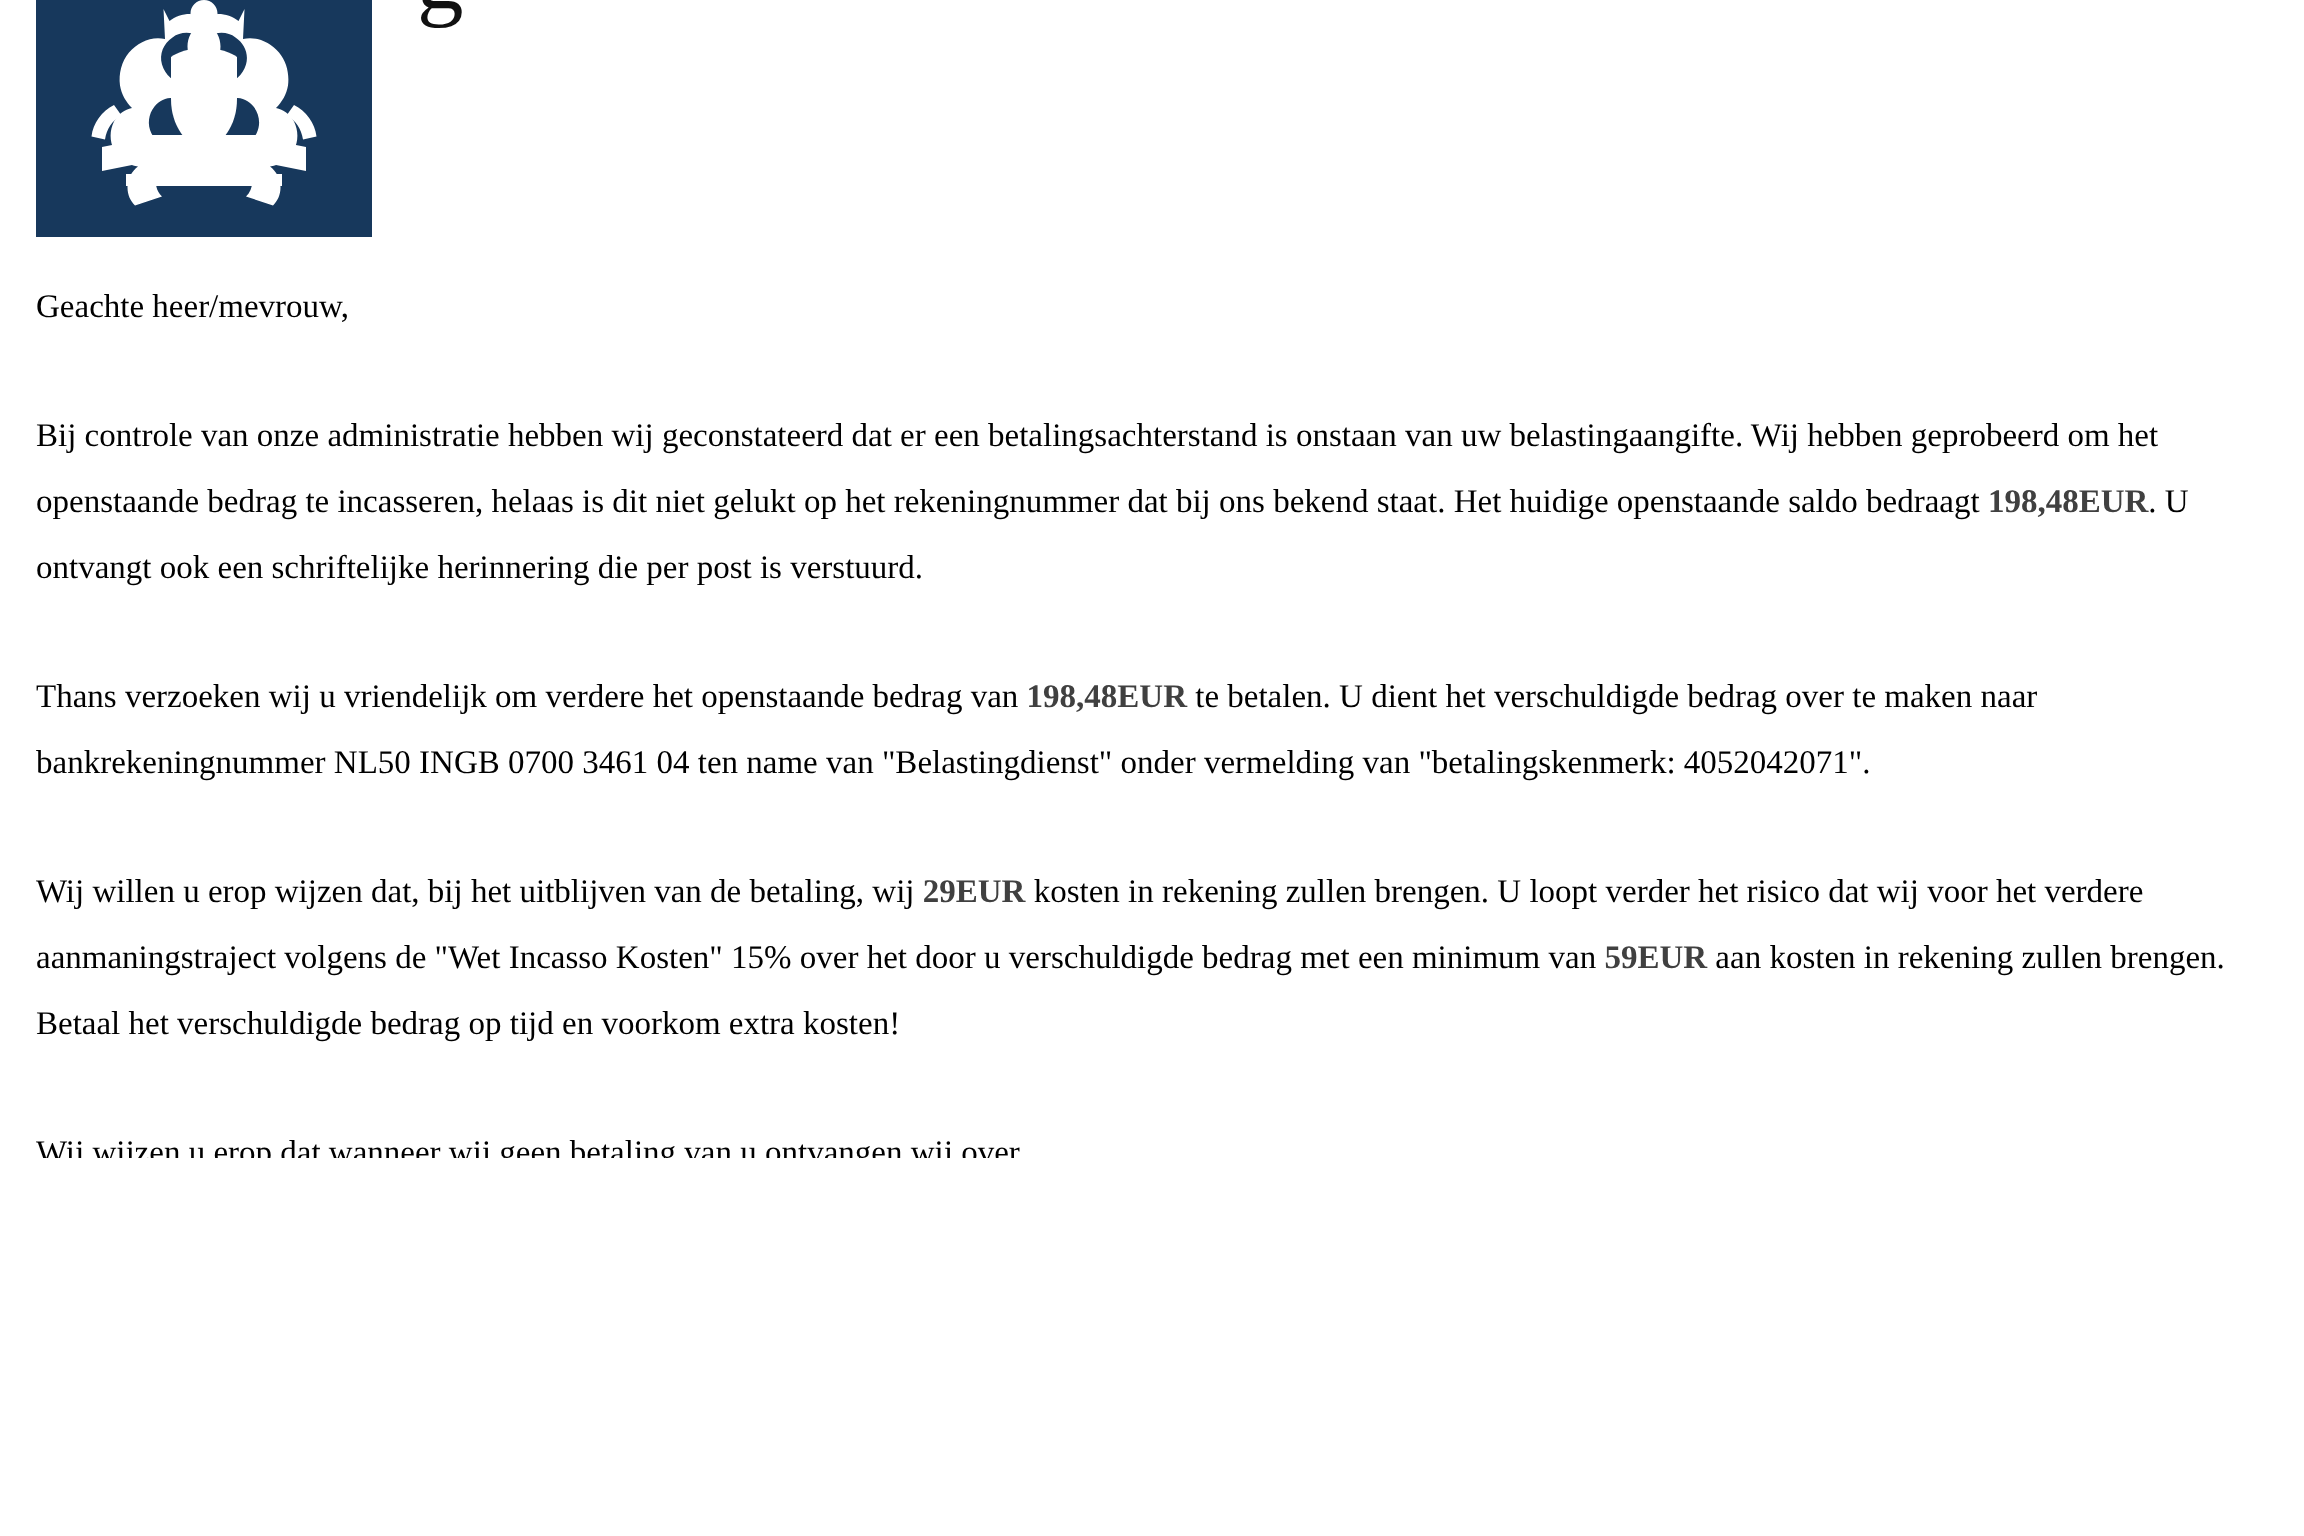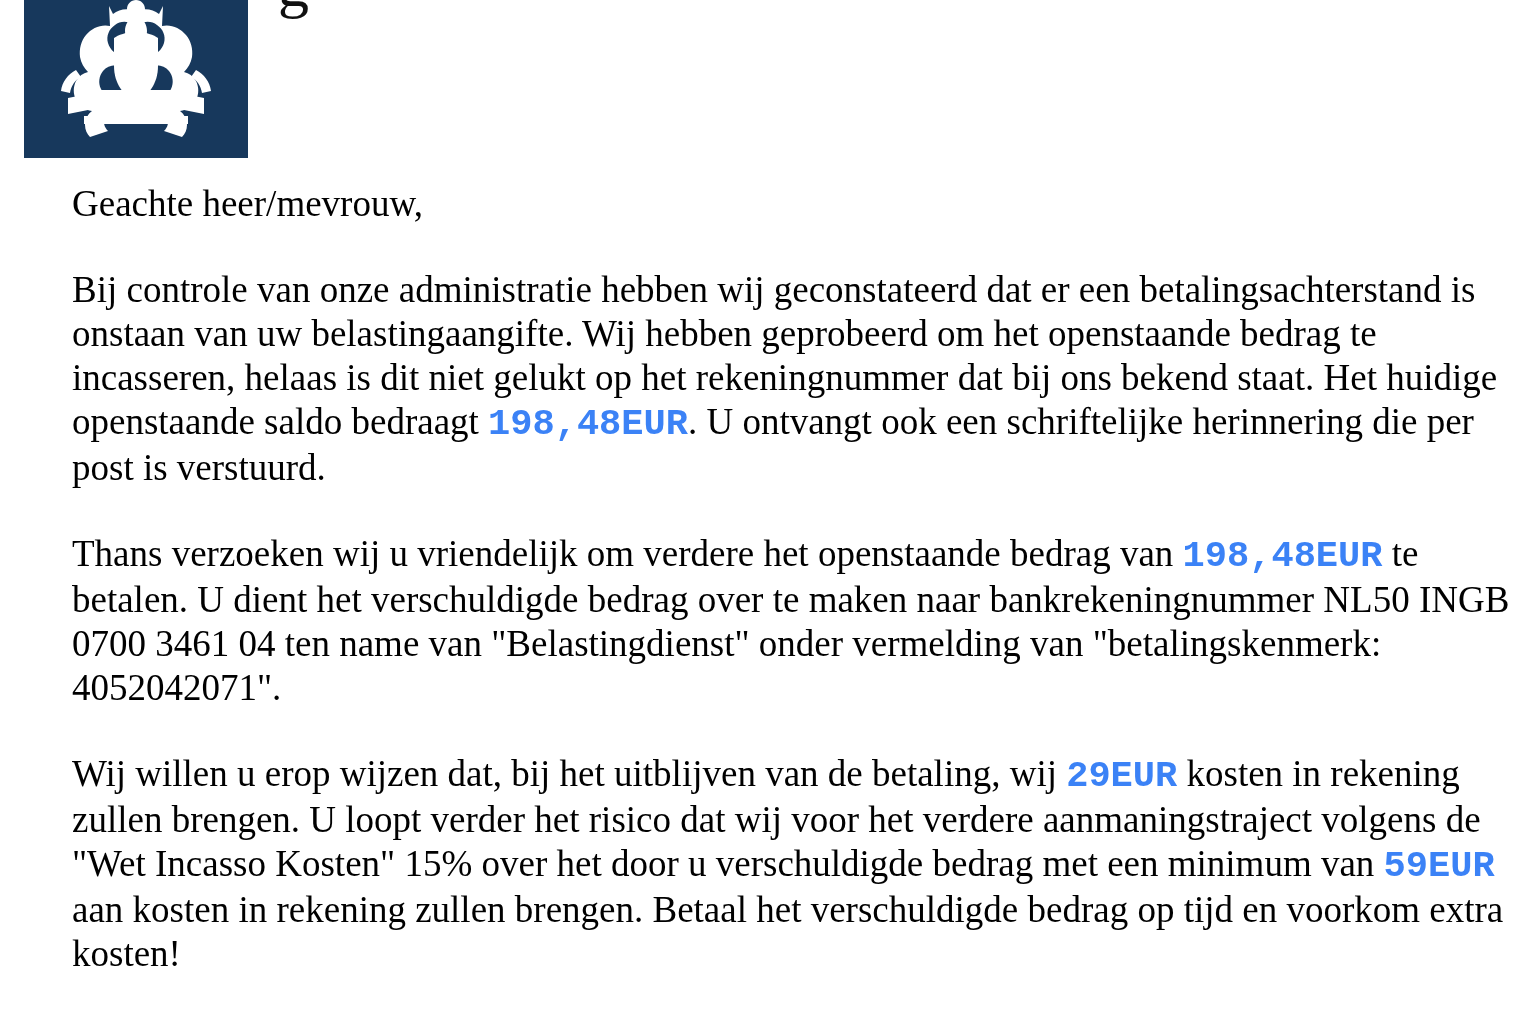--- a/index.html
+++ b/index.html
@@ -48,34 +48,32 @@
     width: 224px;
     height: 198px;
     background: #17385c;
     overflow: hidden;
   }
   .logo svg { display: block; }
 
   
   .content {
     padding-top: 22px;
-    font-size: 37px;
+    font-size: 22px;
     line-height: 44px;
-    margin-left: 48px;
   }
   .content p {
     margin: 0 0 42px 0;
     max-width: 1470px;
     text-align: left;
   }
   .content p:last-child { margin-bottom: 0; }
   .amount {
-    color: #3b82f6;
+    color: #404040;
     font-weight: bold;
-    font-family: Liberation Mono, monospace;
   }
   .cut-line {
     margin-top: 4px;
     overflow: hidden;
     height: 26px;
     position: relative;
   }
   .cut-line span {
     position: absolute;
     top: 0;
@@ -115,15 +113,18 @@
         </g>
       </svg>
     </div>
   </div>
 
   <div class="content">
     <p>Geachte heer/mevrouw,</p>
     <p><span>Bij controle van onze administratie hebben wij geconstateerd dat er een betalingsachterstand is onstaan van uw belastingaangifte. Wij hebben geprobeerd om het openstaande bedrag te incasseren, helaas is dit niet gelukt op het rekeningnummer dat bij ons bekend staat. Het huidige openstaande saldo bedraagt </span><span class="amount">198,48EUR</span><span>. U ontvangt ook een schriftelijke herinnering die per post is verstuurd.</span></p>
     <p><span>Thans verzoeken wij u vriendelijk om verdere het openstaande bedrag van </span><span class="amount">198,48EUR</span><span> te betalen. U dient het verschuldigde bedrag over te maken naar bankrekeningnummer NL50 INGB 0700 3461 04 ten name van "Belastingdienst" onder vermelding van "betalingskenmerk: 4052042071".</span></p>
     <p><span>Wij willen u erop wijzen dat, bij het uitblijven van de betaling, wij </span><span class="amount">29EUR</span><span> kosten in rekening zullen brengen. U loopt verder het risico dat wij voor het verdere aanmaningstraject volgens de "Wet Incasso Kosten" 15% over het door u verschuldigde bedrag met een minimum van </span><span class="amount">59EUR</span><span> aan kosten in rekening zullen brengen. Betaal het verschuldigde bedrag op tijd en voorkom extra kosten!</span></p>
+    <div class="cut-line">
+      <span>Wij wijzen u erop dat wanneer wij geen betaling van u ontvangen wij over</span>
+    </div>
   </div>
 
 </div>
 
 </body></html>

